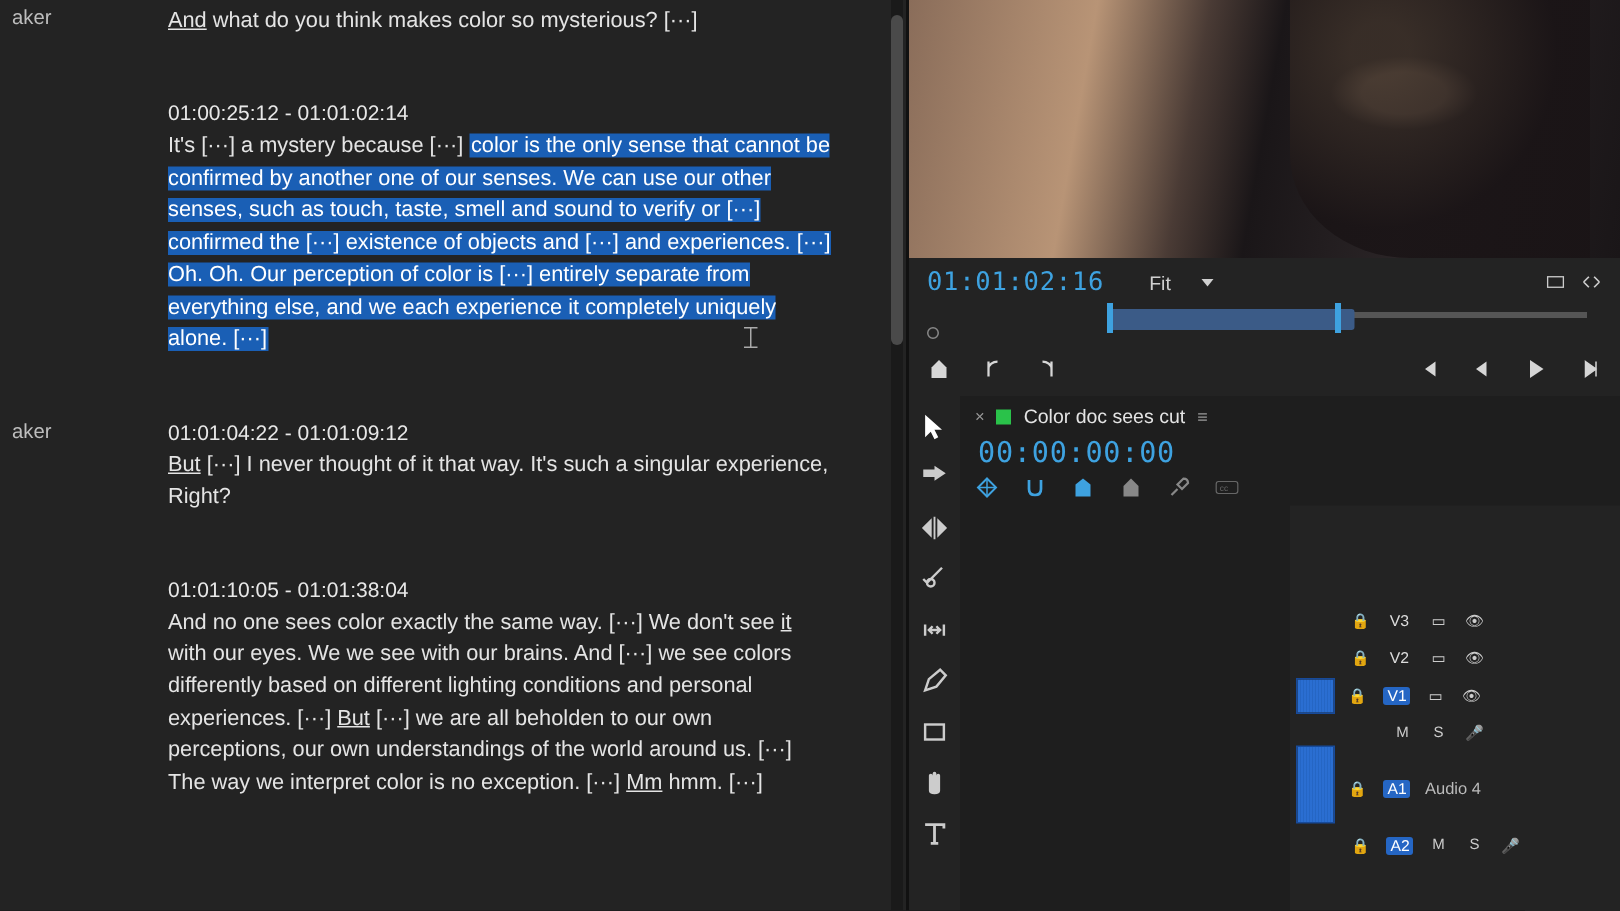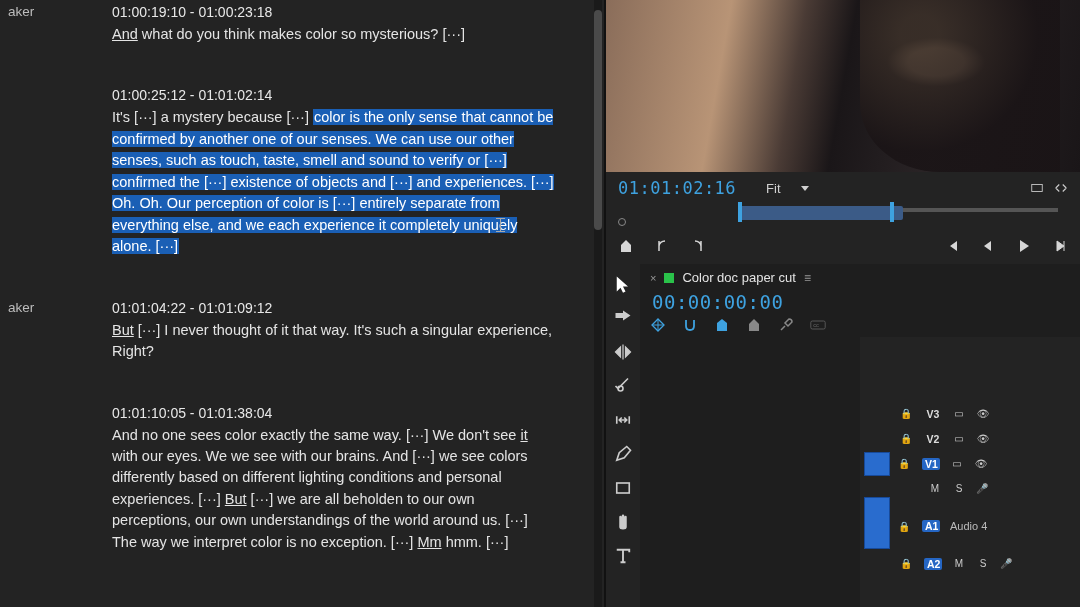--- a/index.html
+++ b/index.html
@@ -70,41 +70,40 @@
 
 .timeline-ruler-row { position:relative; height:20px; margin-left:220px; border-bottom:1px solid #333; overflow:hidden;}
 .ruler-tick-label { position:absolute; font-size:10px; color:#888; top:0;}
 
 .tracks-area { position:relative; flex:1; display:flex; }
 .track-headers { width:220px; background:#232323; overflow:hidden;}
 .track-row { height:25px; display:flex; align-items:center; gap:10px; padding-left:40px; }
 .track-row.big { height:50px; }
 .lock-icon, .eye-icon, .strip-icon, .mute-ltr { width:14px; height:14px; font-size:10px; color:#ccc; display:inline-flex; align-items:center; justify-content:center; }
 .mute-ltr { font-family: sans-serif; }
-.track-label { font-size:10.5px; color:#ddd; width:18px; text-align:center;font-weight:bold; }
+.track-label { font-size:10.5px; color:#ddd; width:18px; text-align:center; }
 .track-chip-active { background:#2566c4; color:#fff; border-radius:2px; padding:0 3px; }
 .track-canvas { flex:1; position:relative; background:#1a1a1a; overflow:hidden; }
 .clip { position:absolute; background: #2566c4; font-size:10px; color:#fff; display:flex; align-items:center; justify-content:center; border:1px solid #174a9a; }
 .clip.textured { background: repeating-linear-gradient(90deg, #2566c4 0, #2d72d8 1px, #2566c4 2px); }
 .track-line { position:absolute; left:0; right:0; border-top:1px solid #2a2a2a; }
 .audio-label { position:absolute; font-size:11px; color:#bbb; }
 .playhead-line { position:absolute; top:0; bottom:0; width:1px; background:#3ea2e0; left:1px;}
 
 
 svg { width:100%; height:100%; }
 </style>
 </head>
 <body>
 
 <div class="transcript-panel">
   <div class="transcript-content">
 
     <div class="transcript-block" style="margin-top:-4px;">
       <div class="speaker-col">aker</div>
-      <div class="timecode-range">01:00:19:10 - 01:00:23:18</div>
       <div class="transcript-text">
         <span class="u">And</span><span> what do you think makes color so mysterious? [···]</span>
       </div>
     </div>
 
     <div class="transcript-block">
       <div class="timecode-range">01:00:25:12 - 01:01:02:14</div>
       <div class="transcript-text">
         <span>It's [···] a mystery because [···] </span><span class="sel">color is the only sense that cannot be confirmed by another one of our senses. We can use our other senses, such as touch, taste, smell and sound to verify or [···] confirmed the [···] existence of objects and [···] and experiences. [···] Oh. Oh. Our perception of color is [···] entirely separate from everything else, and we each experience it completely uniquely alone. [···]</span>
       </div>
@@ -261,21 +260,21 @@
           <svg viewBox="0 0 16 16">
             <path d="M3 3 L13 3 L13 5 M8 3 L8 13 M6 13 L10 13" stroke="#ccc" fill="none" stroke-width="1.5"></path>
           </svg>
         </div>
     </div>
 
     <div class="timeline-main">
       <div class="timeline-tab">
         <span class="tab-x">×</span>
         <span class="tab-sq"></span>
-        <span class="tab-title">Color doc paper cut</span>
+        <span class="tab-title">Color doc sees cut</span>
         <span class="tab-menu">≡</span>
       </div>
 
       <div class="timeline-tc-row">
         <div class="timeline-tc">00:00:00:00</div>
       </div>
 
       <div class="timeline-opts">
         <span class="opt-icon"><svg viewBox="0 0 16 16">
               <path d="M8 2 L14 8 L8 14 L2 8 Z" fill="none" stroke="#3ea2e0" stroke-width="1.3"></path>

